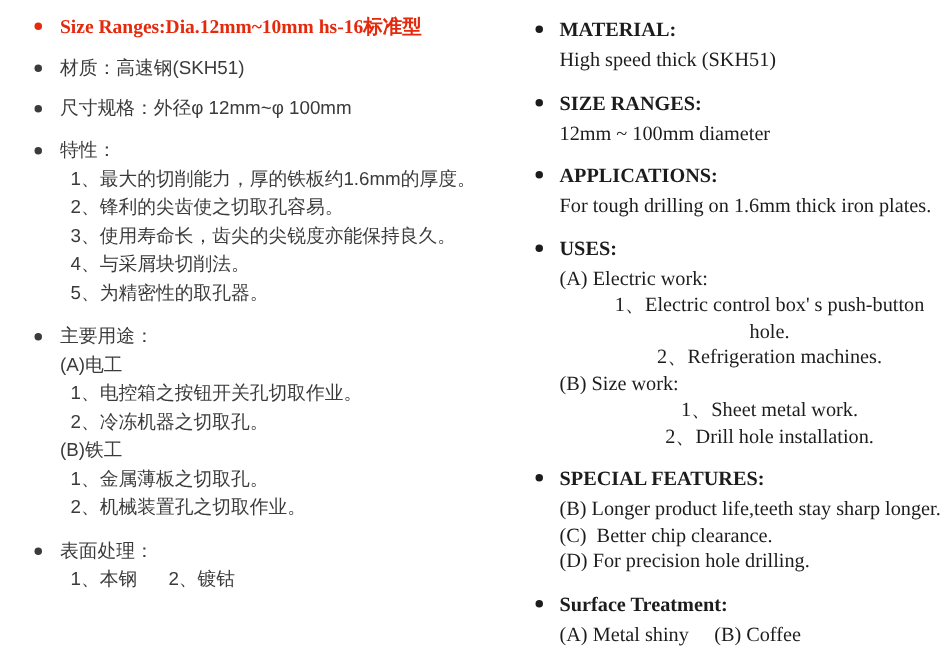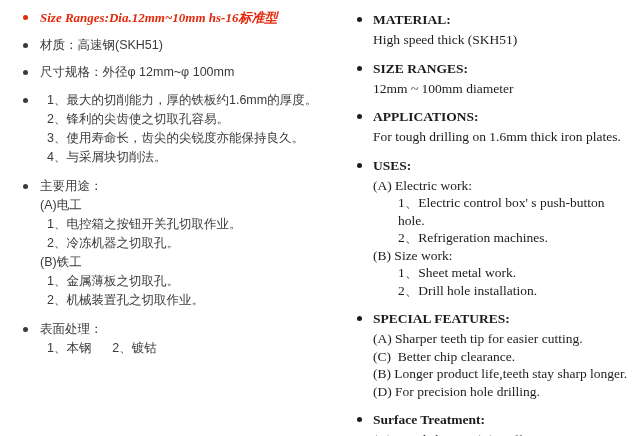--- a/index.html
+++ b/index.html
@@ -17,35 +17,35 @@
   .lbullet{
     position:absolute;left:1px;top:7px;width:5px;height:5px;
     border-radius:50%;background:#3b3b3b;
   }
   .lbullet.red{background:#e4290c;}
   .ltitle{line-height:19px;white-space:pre-wrap;}
   .lline{line-height:19px;white-space:pre-wrap;}
   .lline.ind{padding-left:7px;}
   .red-title{
     color:#e4290c;font-family:"Liberation Serif",serif;
-    font-weight:bold;font-style:italic;font-size:13px;line-height:19px;
+    font-weight:bold;font-size:13px;line-height:19px;
   }
   
   .col-right{
     position:absolute;left:356px;top:11px;width:272px;
     color:#1c1c1c;font-family:"Liberation Serif",serif;font-size:13.5px;
   }
   .rsec{position:relative;padding-left:17px;margin-bottom:11px;}
   .rbullet{
     position:absolute;left:1px;top:6px;width:5px;height:5px;
     border-radius:50%;background:#1c1c1c;
   }
   .rtitle{font-weight:bold;line-height:18px;margin-bottom:2px;white-space:pre-wrap;}
   .rline{line-height:17.5px;white-space:pre-wrap;}
-  .rline.ind{padding-left:25px;}
+  .rline.ind{padding-left:25px;text-align:center;}
 </style>
 </head>
 <body>
 
 <div class="page">
 
   <div class="col-left">
 
     <div class="lsec" style="margin-bottom:9px">
       <span class="lbullet red"></span>
@@ -57,24 +57,26 @@
       <div class="ltitle">材质：高速钢(SKH51)</div>
     </div>
 
     <div class="lsec" style="margin-bottom:9px">
       <span class="lbullet"></span>
       <div class="ltitle">尺寸规格：外径φ 12mm~φ 100mm</div>
     </div>
 
     <div class="lsec gap">
       <span class="lbullet"></span>
+      <div class="ltitle">特性：</div>
       <div class="lline ind">1、最大的切削能力，厚的铁板约1.6mm的厚度。</div>
       <div class="lline ind">2、锋利的尖齿使之切取孔容易。</div>
       <div class="lline ind">3、使用寿命长，齿尖的尖锐度亦能保持良久。</div>
       <div class="lline ind">4、与采屑块切削法。</div>
+      <div class="lline ind">5、为精密性的取孔器。</div>
     </div>
 
     <div class="lsec gap">
       <span class="lbullet"></span>
       <div class="ltitle">主要用途：</div>
       <div class="lline">(A)电工</div>
       <div class="lline ind">1、电控箱之按钮开关孔切取作业。</div>
       <div class="lline ind">2、冷冻机器之切取孔。</div>
       <div class="lline">(B)铁工</div>
       <div class="lline ind">1、金属薄板之切取孔。</div>
@@ -116,23 +118,22 @@
       <div class="rline ind">1、Electric control box' s push-button hole.</div>
       <div class="rline ind">2、Refrigeration machines.</div>
       <div class="rline">(B) Size work:</div>
       <div class="rline ind">1、Sheet metal work.</div>
       <div class="rline ind">2、Drill hole installation.</div>
     </div>
 
     <div class="rsec">
       <span class="rbullet"></span>
       <div class="rtitle">SPECIAL FEATURES:</div>
-      <div class="rline">(A) Sharper teeth tip for easier cutting.</div>
+      <div class="rline">(B) Longer product life,teeth stay sharp longer.</div>
       <div class="rline">(C)  Better chip clearance.</div>
-      <div class="rline">(B) Longer product life,teeth stay sharp longer.</div>
       <div class="rline">(D) For precision hole drilling.</div>
     </div>
 
     <div class="rsec">
       <span class="rbullet"></span>
       <div class="rtitle">Surface Treatment:</div>
       <div class="rline">(A) Metal shiny     (B) Coffee</div>
     </div>
 
   </div>

